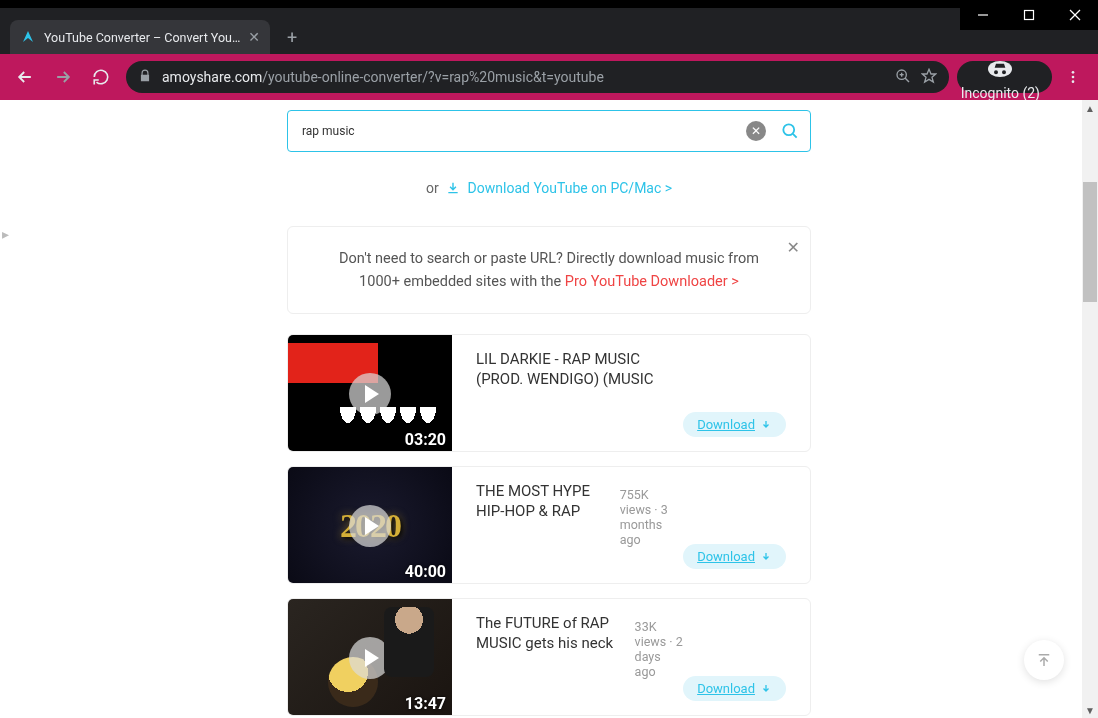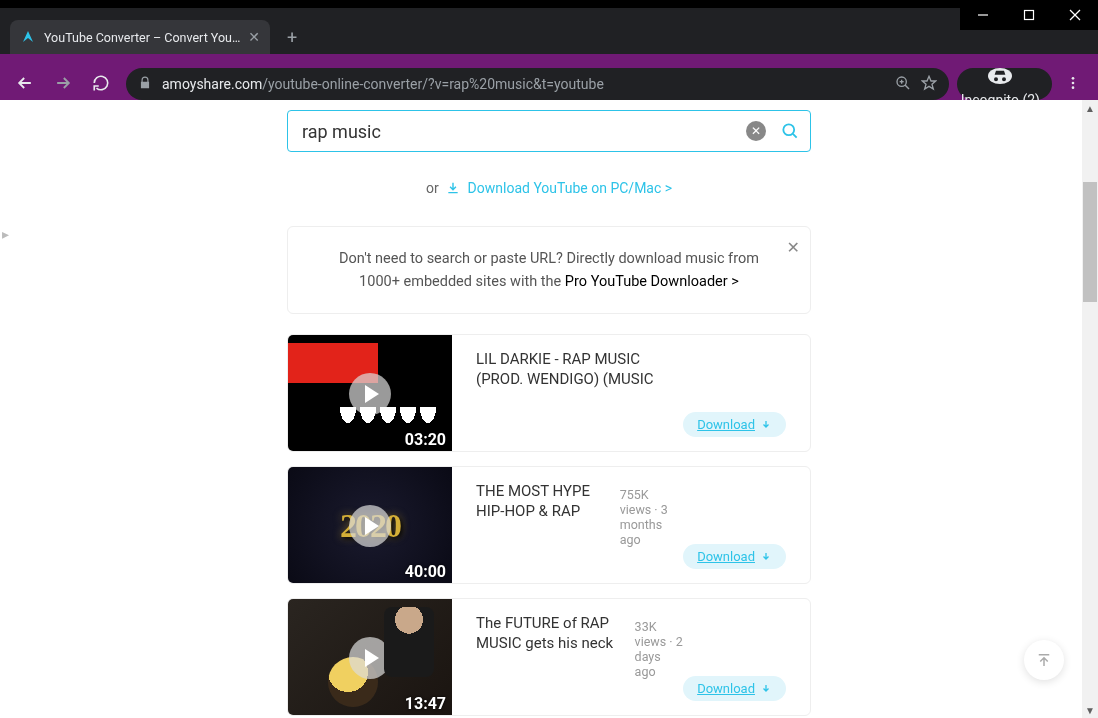--- a/index.html
+++ b/index.html
@@ -13,48 +13,48 @@
 
   
   .tabbar { background: #202124; height: 46px; display:flex; align-items:flex-end; padding-left: 10px; }
   .tab { background: #35363a; height: 34px; border-radius: 8px 8px 0 0; display:flex; align-items:center; padding: 0 10px; max-width: 260px; min-width: 220px; color:#e8eaed; font-size:12.5px; position:relative; }
   .tab .favicon { width:16px; height:16px; margin-right:8px; display:flex; align-items:center; justify-content:center; }
   .tab .title { white-space:nowrap; overflow:hidden; text-overflow:ellipsis; flex:1; }
   .tab .close { margin-left:6px; color:#9aa0a6; font-size:14px; }
   .newtab { width:28px; height:28px; margin-left:8px; display:flex; align-items:center; justify-content:center; color:#9aa0a6; font-size:18px; margin-bottom:3px; }
 
   
-  .toolbar { background:#701a75; height:46px; display:flex; align-items:flex-end; padding:0 8px; gap:4px; }
+  .toolbar { background:#be185d; height:46px; display:flex; align-items:center; padding:0 8px; gap:4px; }
   .nav-btn { width:34px; height:34px; border-radius:50%; display:flex; align-items:center; justify-content:center; color:#9aa0a6; }
   .nav-btn.active { color:#e8eaed; }
   .omnibox { flex:1; background:#202124; height:32px; border-radius:16px; display:flex; align-items:center; padding:0 12px; margin:0 4px; color:#9aa0a6; font-size:14px; gap:10px; }
   .omnibox .lock { color:#9aa0a6; }
   .omnibox .url { flex:1; white-space:nowrap; overflow:hidden; }
   .omnibox .url .host { color:#e8eaed; }
   .incog-pill { background:#202124; height:32px; border-radius:16px; display:flex; align-items:center; padding:0 12px 0 4px; gap:8px; color:#e8eaed; font-size:14px;flex-direction:column; }
   .incog-avatar { width:24px; height:24px; border-radius:50%; background:#e8eaed; display:flex; align-items:center; justify-content:center; }
 
   
   .viewport { position:relative; height: calc(718px - 8px - 46px - 46px); background:#fff; overflow:hidden; }
   .scrollbar-track { position:absolute; right:0; top:0; width:16px; height:100%; background:#f1f1f1; }
   .scrollbar-thumb { position:absolute; right:1px; width:14px; background:#c1c1c1; border-radius:0; }
   .scrollbar-arrow { position:absolute; right:0; width:16px; height:16px; display:flex; align-items:center; justify-content:center; color:#606060; font-size:10px; }
 
   .content { width: 800px; margin: 0 auto; padding-top: 10px; }
   .search-box { width:524px; height:42px; border:1.5px solid #2dc3e8; border-radius:4px; margin:0 auto; display:flex; align-items:center; padding:0 10px 0 14px; }
-  .search-box input { flex:1; border:none; outline:none; font-size:18px; color:#333; background:transparent; }
+  .search-box input { flex:1; border:none; outline:none; font-size:12px; color:#333; background:transparent; }
   .search-box .clear { width:20px; height:20px; border-radius:50%; background:#888; color:#fff; display:flex; align-items:center; justify-content:center; font-size:12px; margin-right:14px; cursor:pointer; }
   .search-box .go { color:#2dc3e8; display:flex; align-items:center; }
 
   .or-line { text-align:center; font-size:14px; color:#666; margin-top:28px; }
   .or-line a { color:#2dc3e8; text-decoration:none; }
   .dl-icon { display:inline-block; color:#2dc3e8; margin:0 4px; vertical-align:middle; }
 
   .notice { width:524px; margin:28px auto 0; border:1px solid #eee; border-radius:6px; padding:20px 34px; position:relative; text-align:center; font-size:14.5px; color:#555; line-height:1.6; }
-  .notice a { color:#000000; text-decoration:none; }
+  .notice a { color:#ef4444; text-decoration:none; }
   .notice .close-x { position:absolute; top:8px; right:10px; color:#888; cursor:pointer; font-size:16px; }
 
   .results { width:524px; margin:20px auto 0; }
   .card { border:1px solid #eee; border-radius:6px; display:flex; margin-bottom:14px; overflow:hidden; height:118px; }
   .thumb { width:164px; height:118px; background:#222; position:relative; flex-shrink:0; }
   .thumb .play { position:absolute; top:50%; left:50%; transform:translate(-50%,-50%); width:42px; height:42px; border-radius:50%; background:rgba(220,220,220,0.7); display:flex; align-items:center; justify-content:center; }
   .thumb .play::after { content:''; border-left:14px solid #fff; border-top:9px solid transparent; border-bottom:9px solid transparent; margin-left:3px; }
   .thumb .dur { position:absolute; bottom:4px; right:6px; color:#fff; font-size:16px; font-weight:700; text-shadow:0 0 3px #000; }
   .card-body { padding:14px 24px; flex:1; display:flex; flex-direction:row; }
   .vtitle { font-size:15px; color:#333; line-height:1.35; max-height:2.7em; overflow:hidden; }

